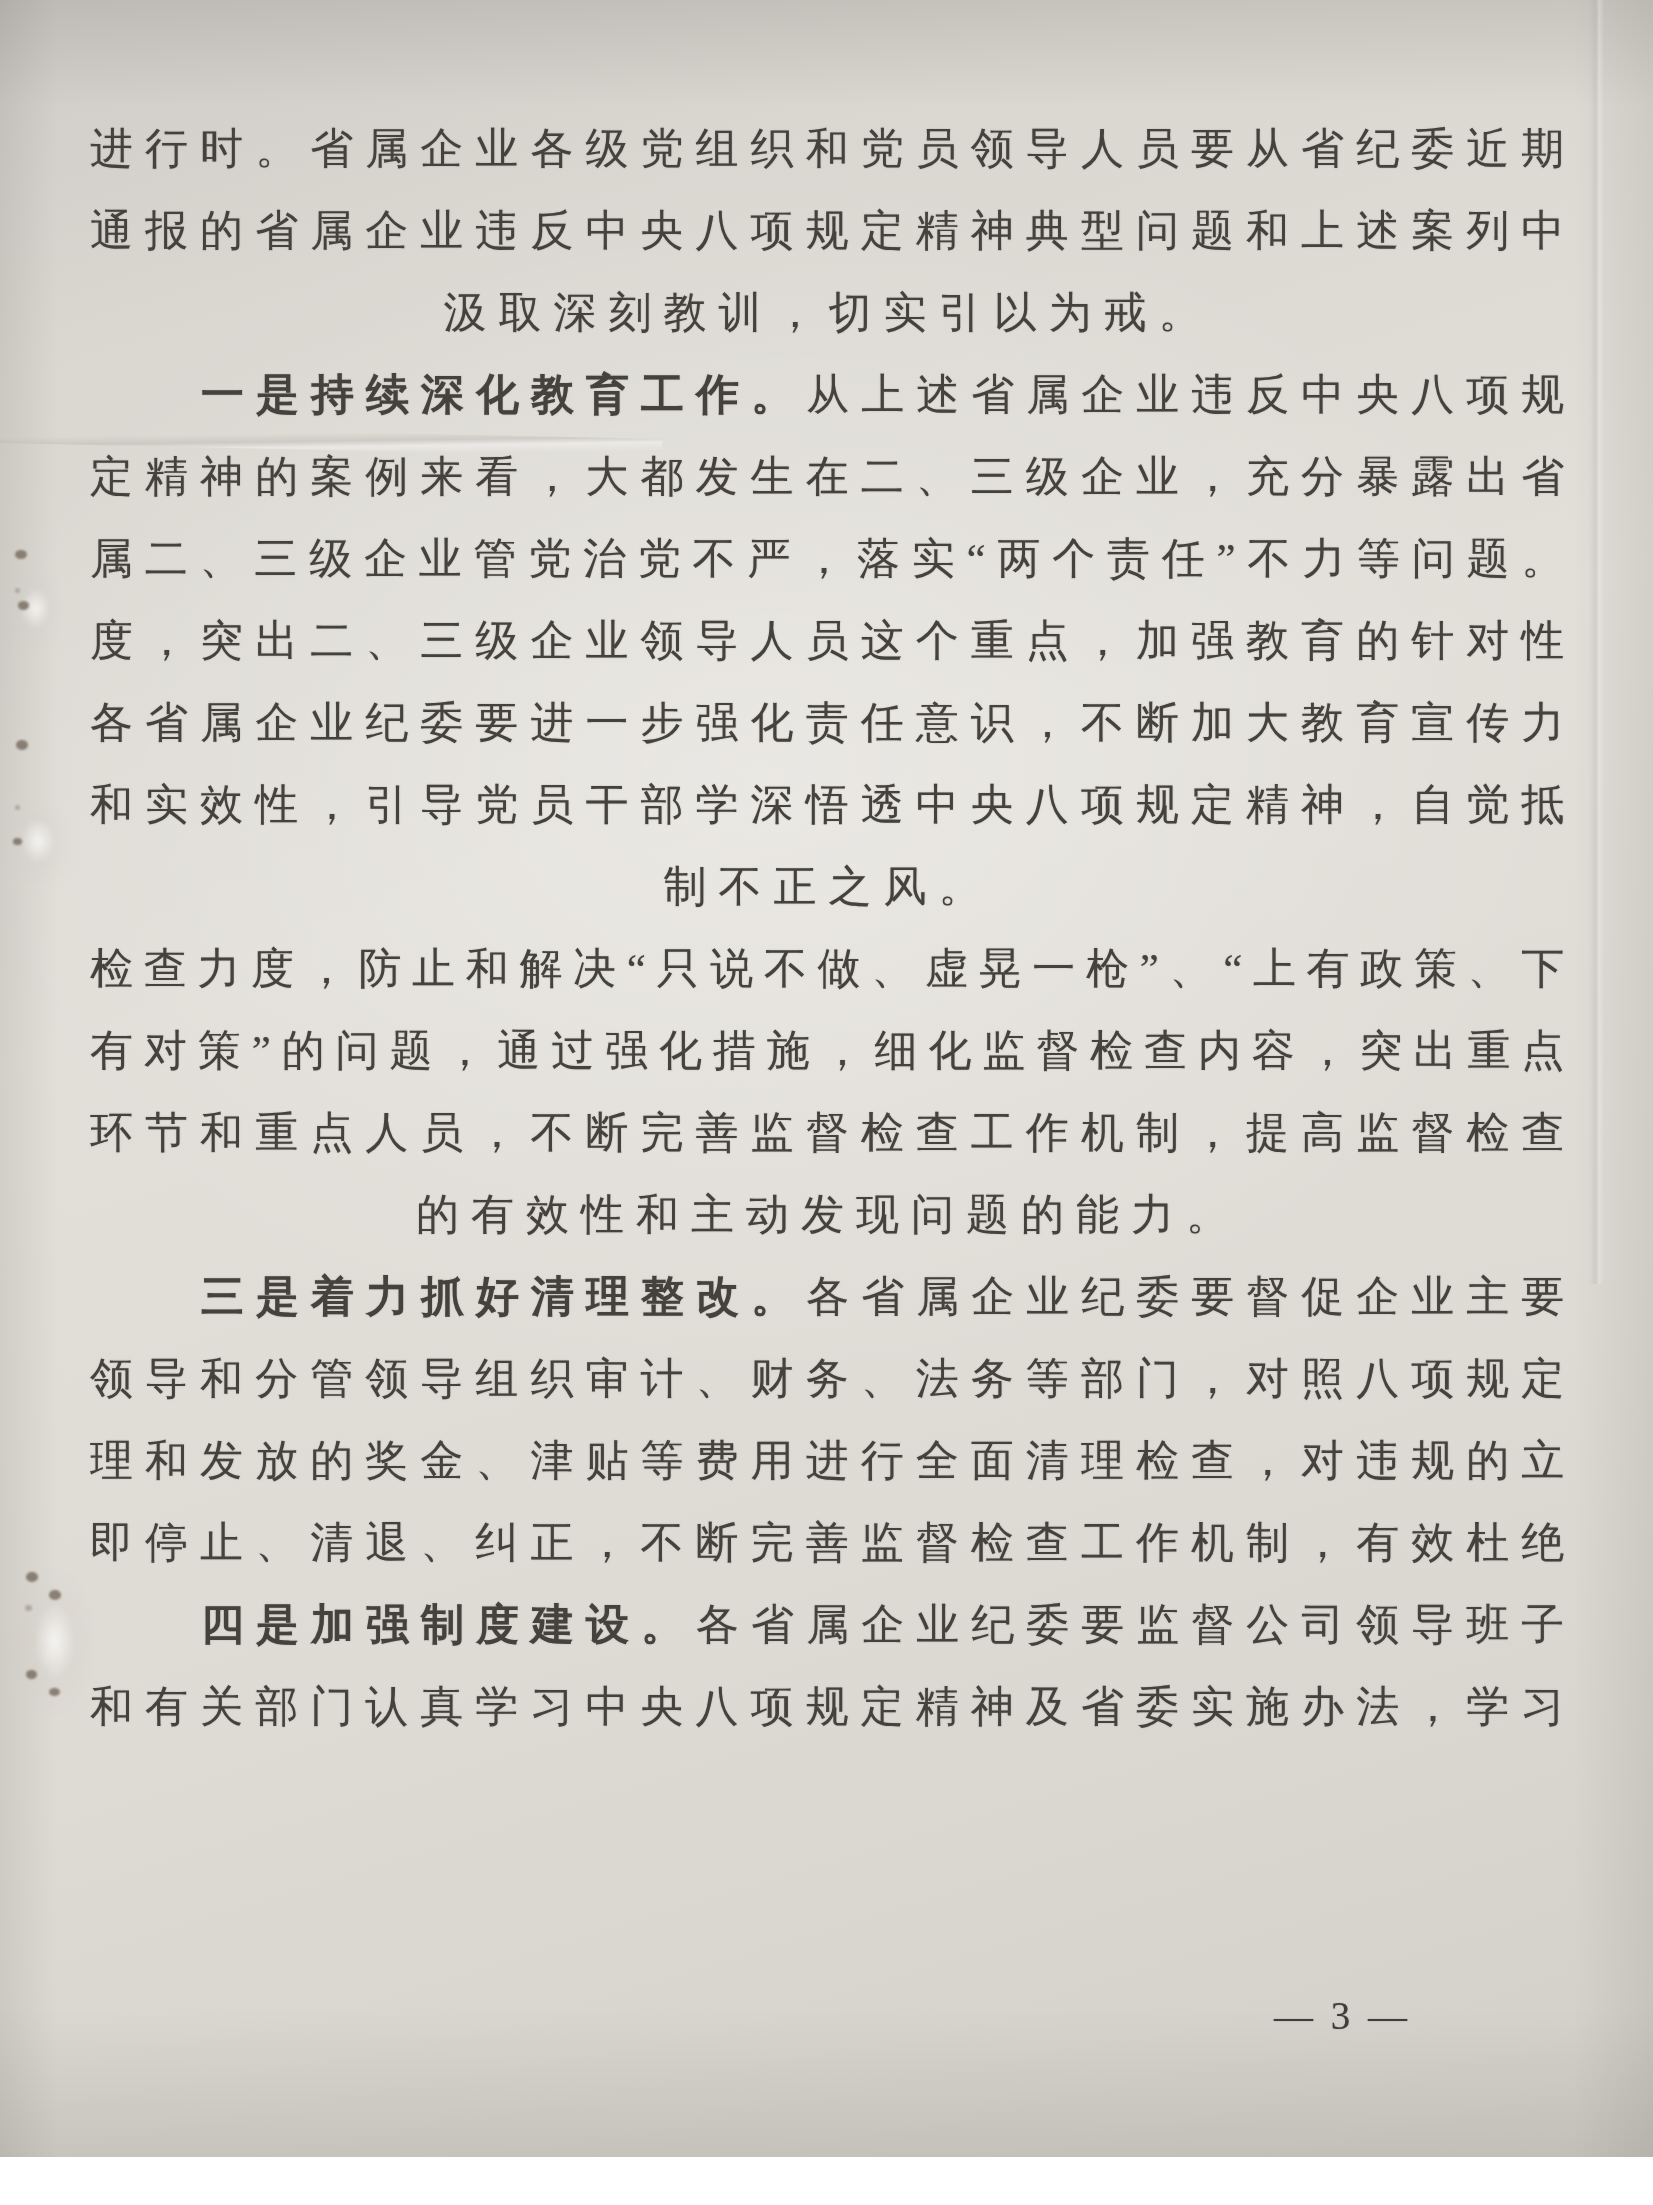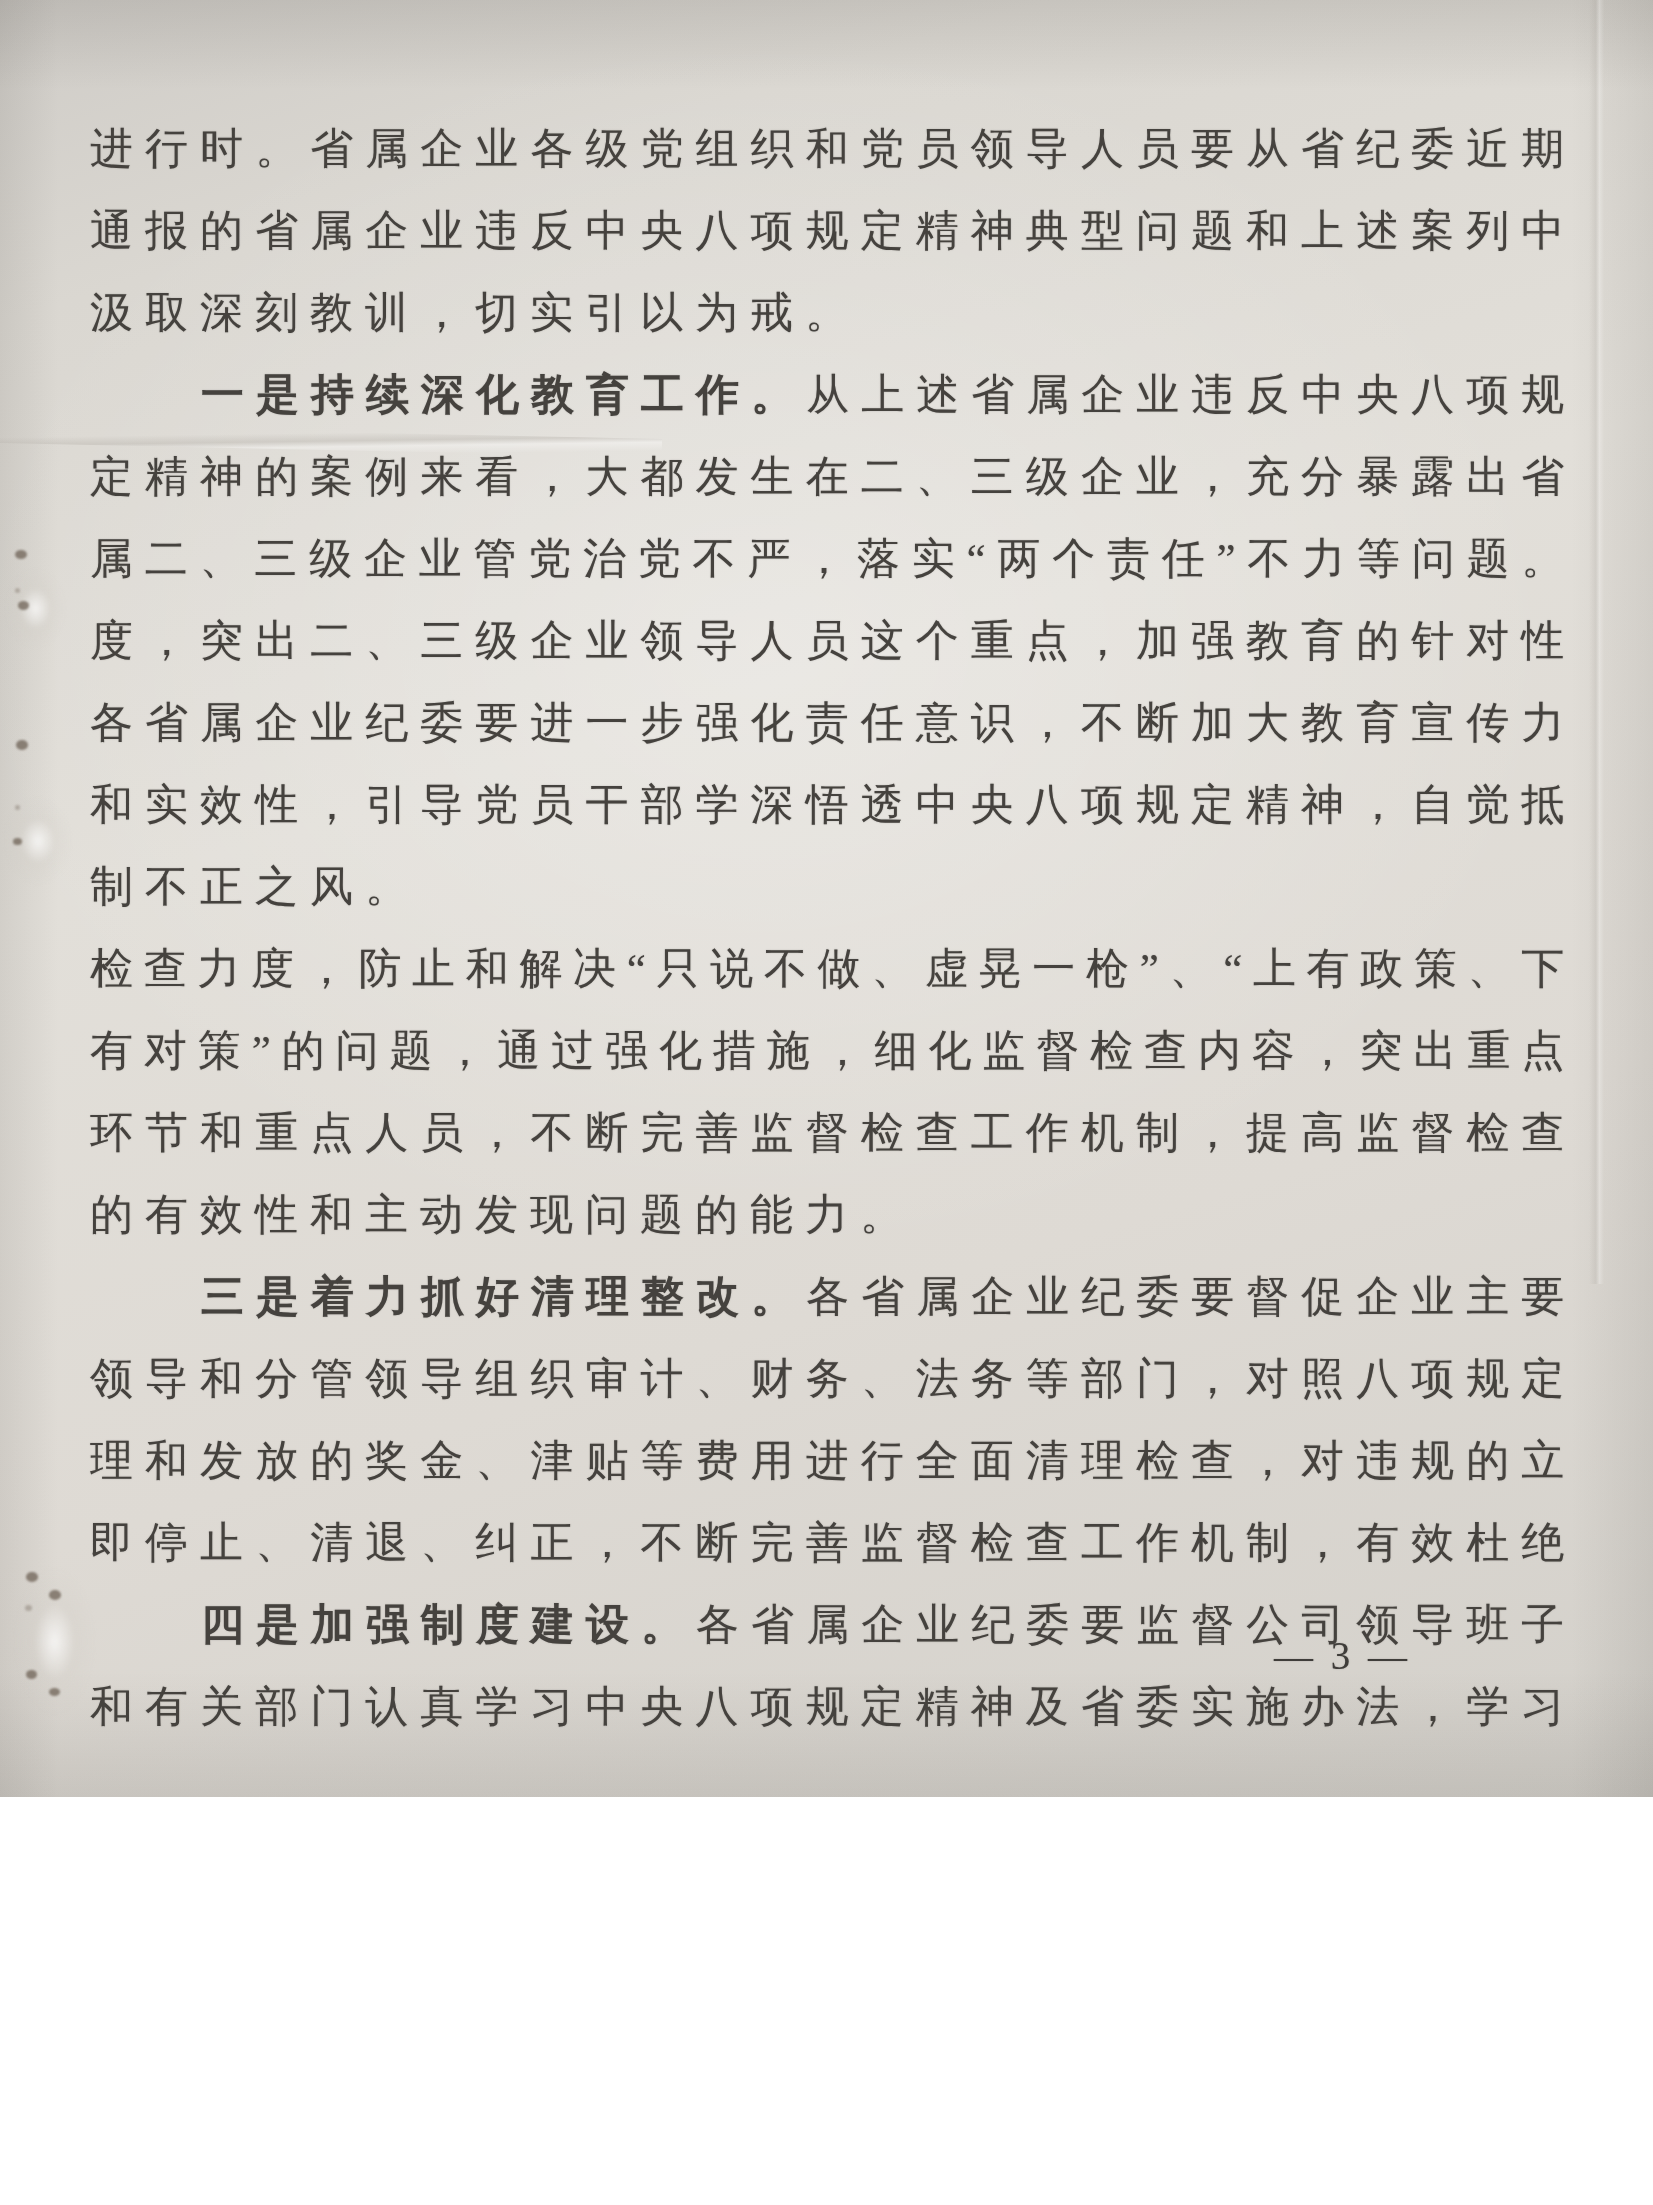--- a/index.html
+++ b/index.html
@@ -7,21 +7,21 @@
     padding: 0;
     width: 1654px;
     height: 2205px;
     overflow: hidden;
     font-family: "Liberation Serif", "DejaVu Serif", serif;
   }
 
   .paper {
     position: relative;
     width: 1654px;
-    height: 1797px;
+    height: 2157px;
     background:
       linear-gradient(90deg, rgba(70,66,60,0.10) 0%, rgba(70,66,60,0) 3.5%, rgba(70,66,60,0) 95%, rgba(70,66,60,0.10) 100%),
       linear-gradient(180deg, rgba(70,66,60,0.13) 0%, rgba(70,66,60,0) 5%, rgba(70,66,60,0) 93%, rgba(70,66,60,0.12) 100%),
       radial-gradient(1149px 878px at 46% 36%, rgba(255,255,255,0.30) 0%, rgba(255,255,255,0) 70%),
       linear-gradient(163deg, #cfccc7 0%, #dad7d1 14%, #e2dfd9 40%, #dedad4 68%, #d3d0ca 100%);
   }
 
   
   .crease-h {
     position: absolute;
@@ -47,21 +47,21 @@
     color: #45423e;
     text-shadow: 0 0 1.4px rgba(72,69,65,0.38);
   }
 
   .line {
     height: 82px;
     line-height: 82px;
     font-size: 43px;
     letter-spacing: 12px;
     white-space: nowrap;
-    text-align: left;
+    text-align: center;
   }
   .line.j {
     white-space: normal;
     letter-spacing: 2.7px;
     text-align: justify;
     text-align-last: justify;
   }
   .line.ind { text-indent: 111px; }
   .line b { font-weight: bold; }
 

